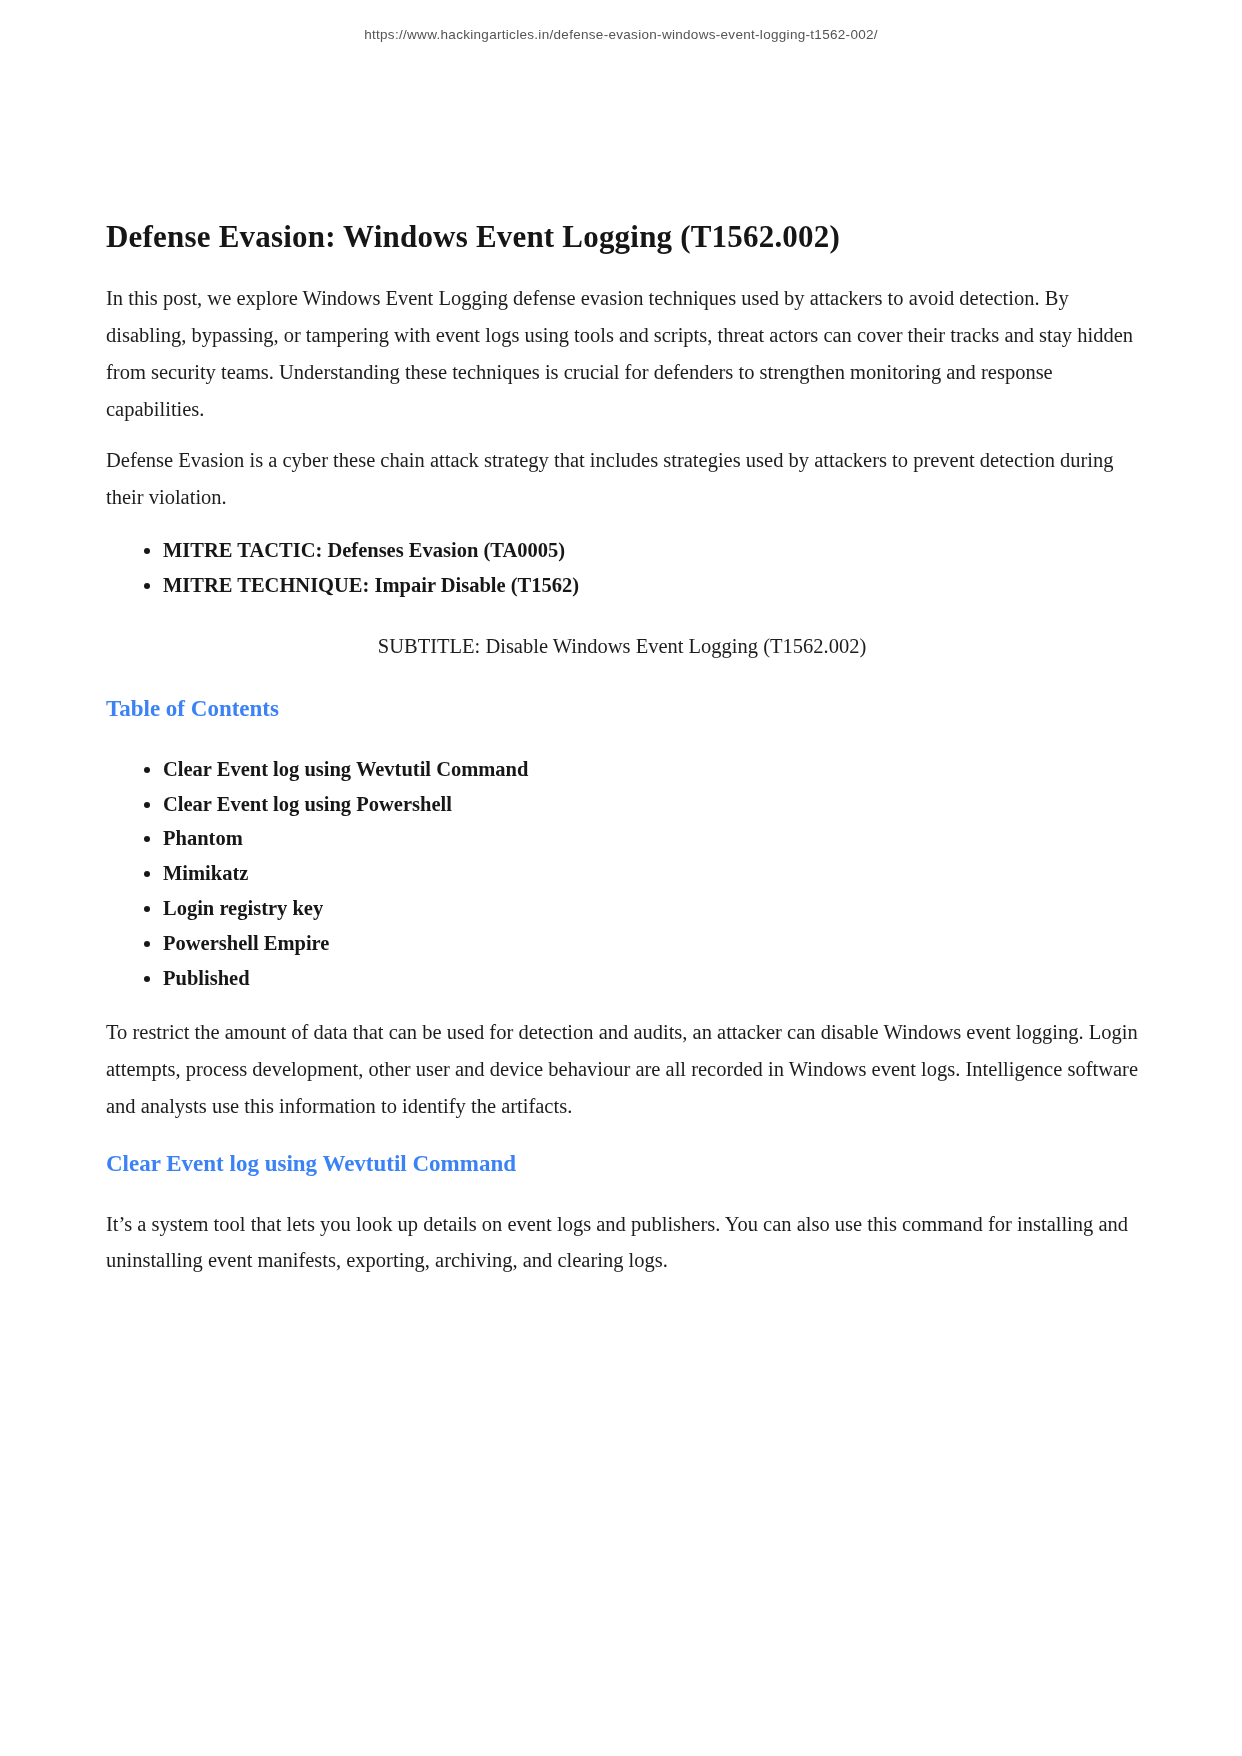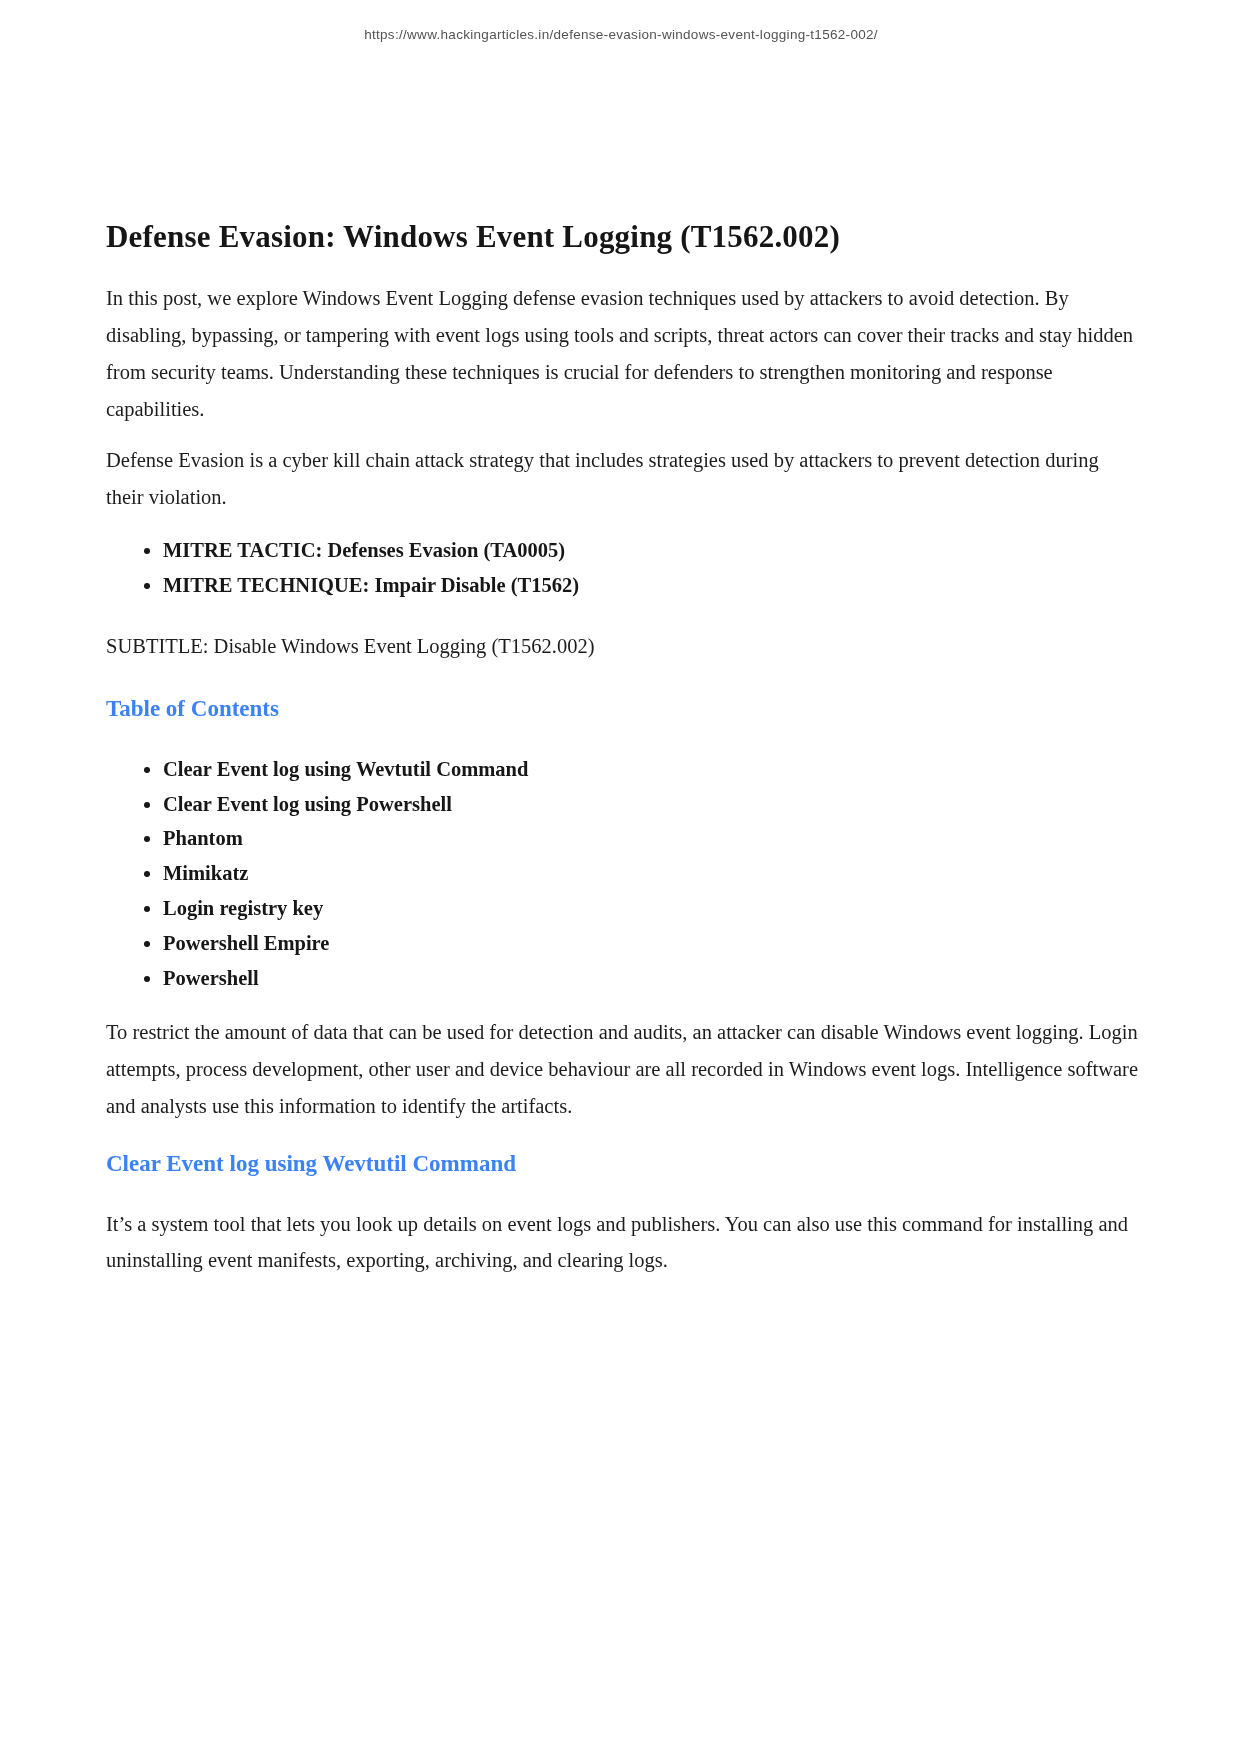--- a/index.html
+++ b/index.html
@@ -67,20 +67,21 @@
   }
   ul.mitre-list {
     margin-top: 17px;
     line-height: 35px;
     font-weight: 700;
     color: #171717;
   }
   .subtitle-line {
     margin-top: 25px;
     line-height: 37px;
+    text-align: center;
   }
   h2 {
     margin: 0;
     font-size: 23px;
     line-height: 1.2;
     font-weight: 700;
     color: #3b82f6;
   }
   .toc-heading { margin-top: 30px; }
   ul.toc-list {
@@ -111,39 +112,39 @@
   <div class="url-bar">https://www.hackingarticles.in/defense-evasion-windows-event-logging-t1562-002/</div>
 
   <div class="content">
 
     <h1 class="article-title">Defense Evasion: Windows Event Logging (T1562.002)</h1>
 
 
 
     <p class="p-intro-1">In this post, we explore Windows Event Logging defense evasion techniques used by attackers to avoid detection. By disabling, bypassing, or tampering with event logs using tools and scripts, threat actors can cover their tracks and stay hidden from security teams. Understanding these techniques is crucial for defenders to strengthen monitoring and response capabilities.</p>
 
-    <p class="p-intro-2">Defense Evasion is a cyber kill chain attack strategy that includes strategies used by attackers to prevent detection during their violation.</p>
+    <p class="p-intro-2">Defense Evasion is a cyber these chain attack strategy that includes strategies used by attackers to prevent detection during their violation.</p>
 
     <ul class="mitre-list">
       <li>MITRE TACTIC: Defenses Evasion (TA0005)</li>
       <li>MITRE TECHNIQUE: Impair Disable (T1562)</li>
     </ul>
 
     <p class="subtitle-line">SUBTITLE: Disable Windows Event Logging (T1562.002)</p>
 
     <h2 class="toc-heading">Table of Contents</h2>
 
     <ul class="toc-list">
       <li>Clear Event log using Wevtutil Command</li>
       <li>Clear Event log using Powershell</li>
       <li>Phantom</li>
       <li>Mimikatz</li>
       <li>Login registry key</li>
       <li>Powershell Empire</li>
-      <li>Powershell</li>
+      <li>Published</li>
     </ul>
 
     <p class="p-restrict">To restrict the amount of data that can be used for detection and audits, an attacker can disable Windows event logging. Login attempts, process development, other user and device behaviour are all recorded in Windows event logs. Intelligence software and analysts use this information to identify the artifacts.</p>
 
     <h2 class="section-heading">Clear Event log using Wevtutil Command</h2>
 
     <p class="p-section">It’s a system tool that lets you look up details on event logs and publishers. You can also use this command for installing and uninstalling event manifests, exporting, archiving, and clearing logs.</p>
 
   </div>
 

